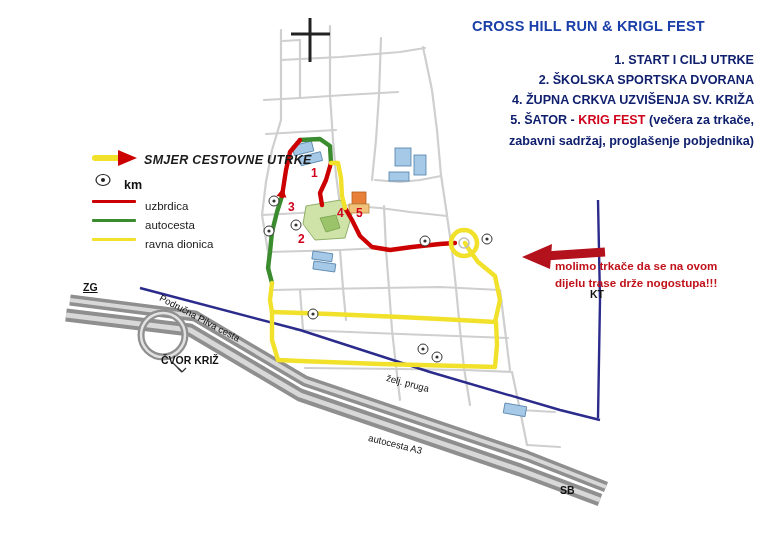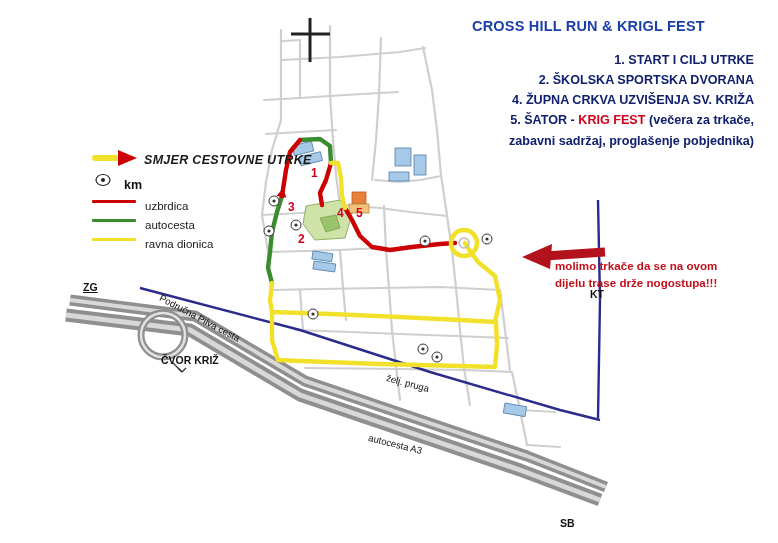--- a/index.html
+++ b/index.html
@@ -315,21 +315,21 @@
   </div>
 
   <div class="num-marker" style="left:311px; top:166px;">1</div>
   <div class="num-marker" style="left:288px; top:200px;">3</div>
   <div class="num-marker" style="left:337px; top:206px;">4</div>
   <div class="num-marker" style="left:356px; top:206px;">5</div>
   <div class="num-marker" style="left:298px; top:232px;">2</div>
 
   <div class="maplabel bold" style="left:83px; top:281px;text-decoration:underline;">ZG</div>
   <div class="maplabel bold" style="left:590px; top:288px;">KT</div>
-  <div class="maplabel bold" style="left:560px; top:517px;">SB</div>
+  <div class="maplabel bold" style="left:560px; top:484px;">SB</div>
   <div class="maplabel bold" style="left:137px; top:354px;margin-left:24px;">ČVOR KRIŽ</div>
 
   <div class="rot-label" style="left:163px; top:292px; transform: rotate(28deg);">Područna Pilva cesta</div>
   <div class="rot-label" style="left:388px; top:372px; transform: rotate(15deg);">želj. pruga</div>
   <div class="rot-label" style="left:370px; top:432px; transform: rotate(14deg);">autocesta A3</div>
 
   <div id="info-panel">
     <div class="panel-title">CROSS HILL RUN &amp; KRIGL FEST</div>
     <div class="item">1. START I CILJ UTRKE</div>
     <div class="item">2. ŠKOLSKA SPORTSKA DVORANA</div>

